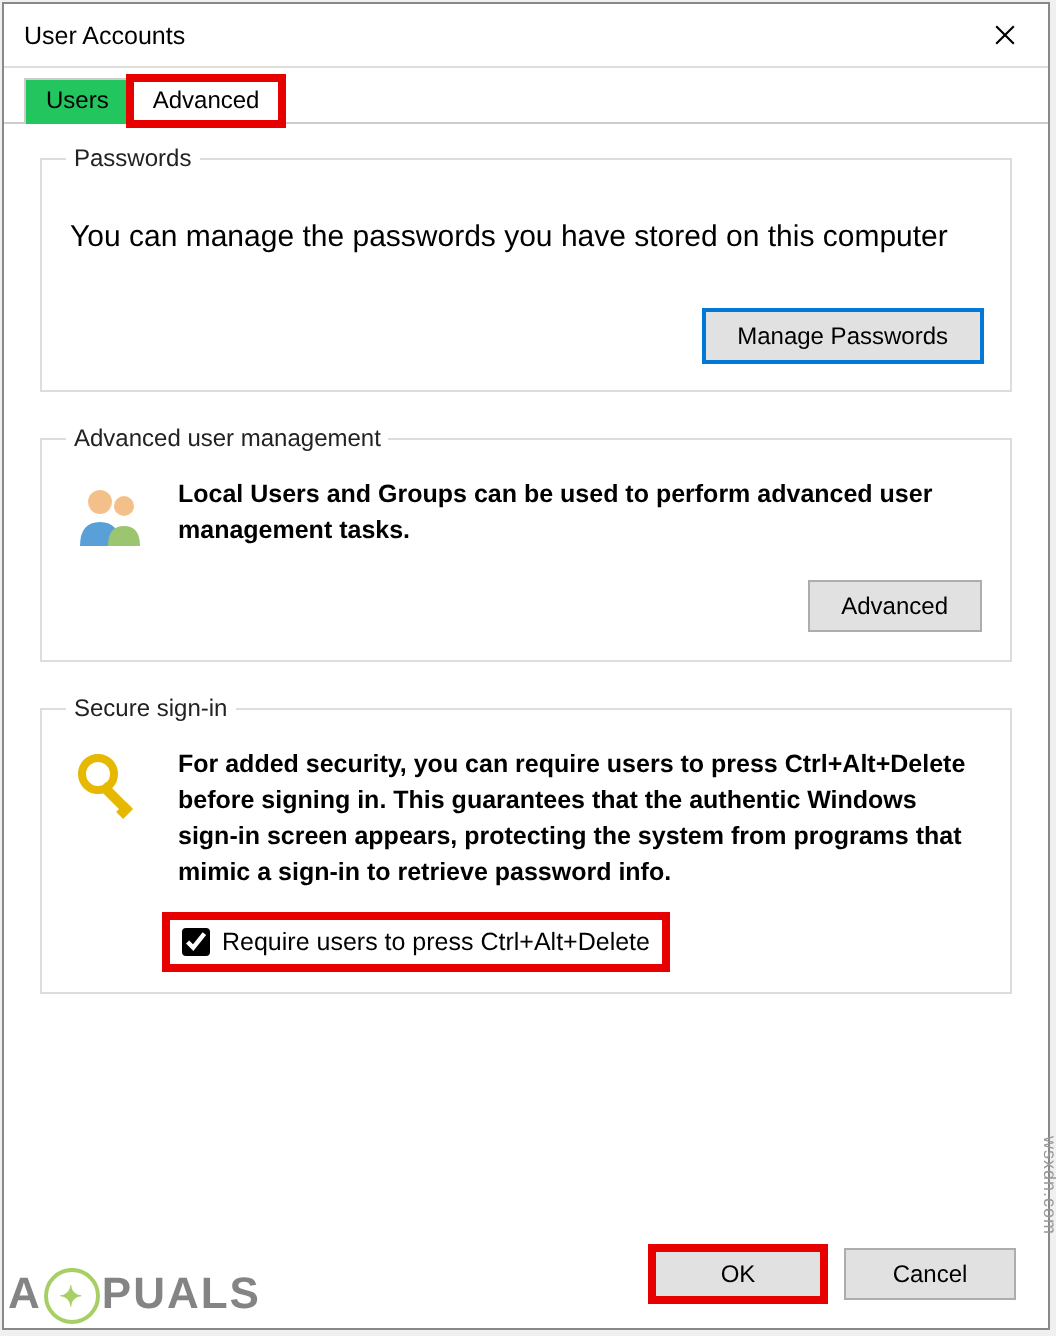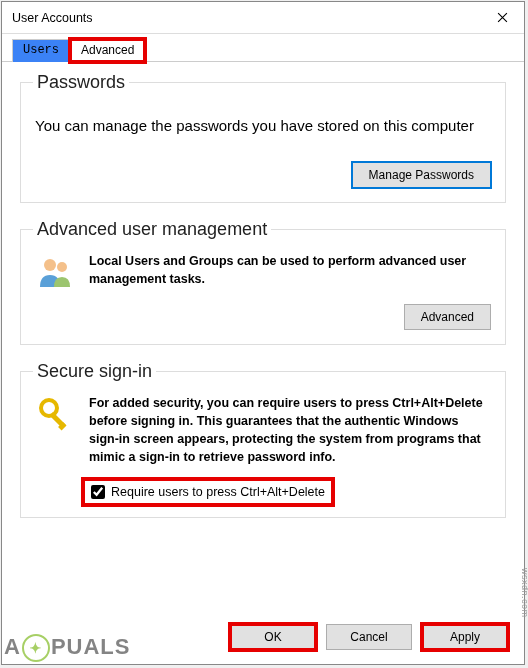--- a/index.html
+++ b/index.html
@@ -52,22 +52,21 @@
       border: 1px solid #ccc;
       border-bottom: none;
       padding: 3px 10px 4px;
       font-size: 12px;
       background: #fff;
       cursor: pointer;
       position: relative;
       top: 1px;
     }
     .tab.inactive {
-      background: #3b82f6;
-      font-family: Liberation Mono, monospace;
+      background: #22c55e;
     }
     .tab.active {
       background: #fff;
       border-bottom: 1px solid #fff;
     }
     .highlight-red {
       outline: 4px solid #e60000;
       outline-offset: -2px;
     }
     .content {
@@ -75,21 +74,21 @@
       padding: 10px 18px 4px 18px;
       overflow: hidden;
     }
     fieldset.group {
       border: 1px solid #ddd;
       margin-bottom: 16px;
       padding: 12px 14px 14px 14px;
       position: relative;
     }
     fieldset.group legend {
-      font-size: 18px;
+      font-size: 12px;
       color: #222;
       padding: 0 4px;
       margin-left: -2px;
     }
     .passwords-text {
       font-size: 15px;
       color: #000;
       line-height: 1.4;
       margin: 10px 0 26px 0;
     }
@@ -254,21 +253,20 @@
         <input type="checkbox" checked="" style="">
         <span class="checkbox-label">Require users to press Ctrl+Alt+Delete</span>
       </div>
     </fieldset>
 
   </div>
 
   <div class="dialog-buttons">
     <button class="btn highlight-red">OK</button>
     <button class="btn">Cancel</button>
-    <button class="btn highlight-red">Apply</button>
   </div>
 
 </div>
 
 <div class="watermark">
   <span>A</span><span class="logo-circle">✦</span><span>PUALS</span>
 </div>
 <div class="side-watermark">wsxdn.com</div>
 
 </body></html>

